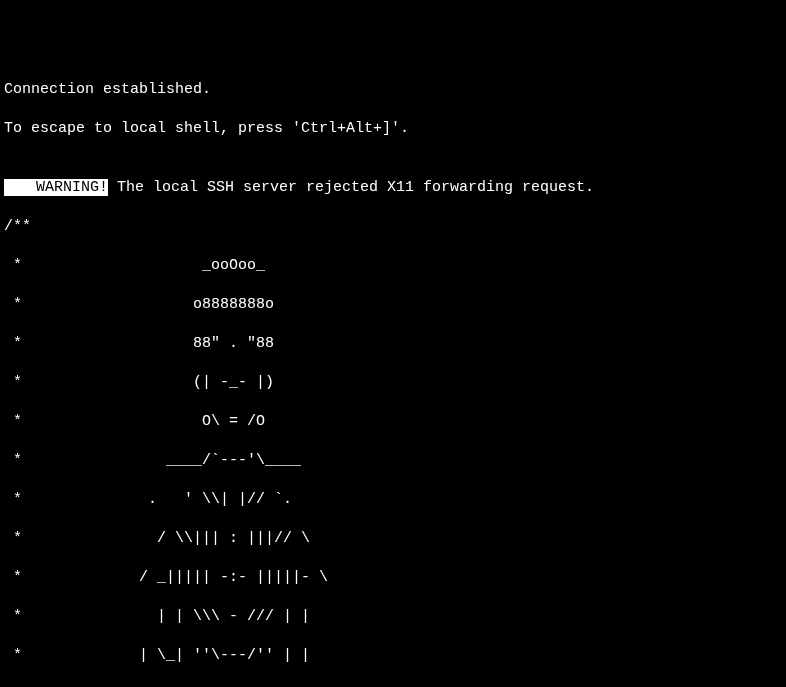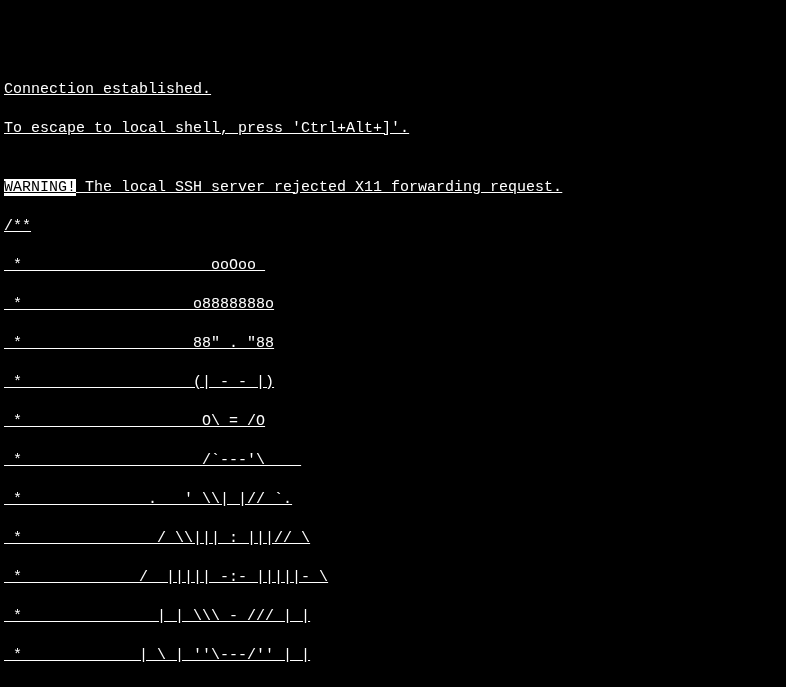--- a/index.html
+++ b/index.html
@@ -1,35 +1,35 @@
 <!DOCTYPE html>
 <html><head>
   <meta charset="utf-8">
   <style>
     * {
       margin: 0;
       padding: 0;
       box-sizing: border-box;
-      text-decoration: underline;
     }
     body {
       background-color: #000000;
       color: #ffffff;
       font-family: 'Courier New', Consolas, monospace;
       font-size: 15px;
       line-height: 1.3;
       width: 786px;
       height: 687px;
       padding: 2px 4px;
       white-space: pre;
       overflow: hidden;
     }
     .warning-highlight {
       background-color: #ffffff;
       color: #000000;
+      padding-left: 32px;
     }
     .terminal-line {
       white-space: pre;
     }
   </style>
 </head>
 <body>
 
 
 

